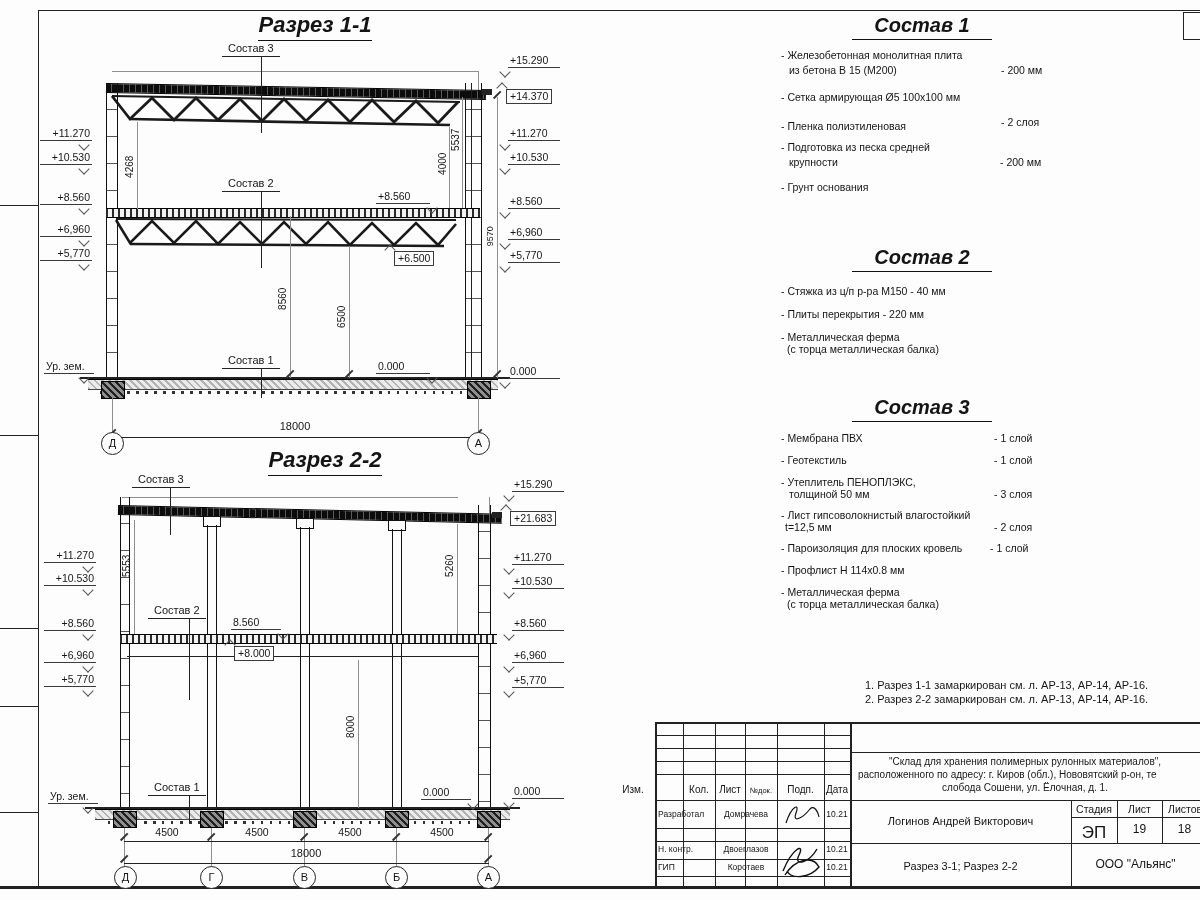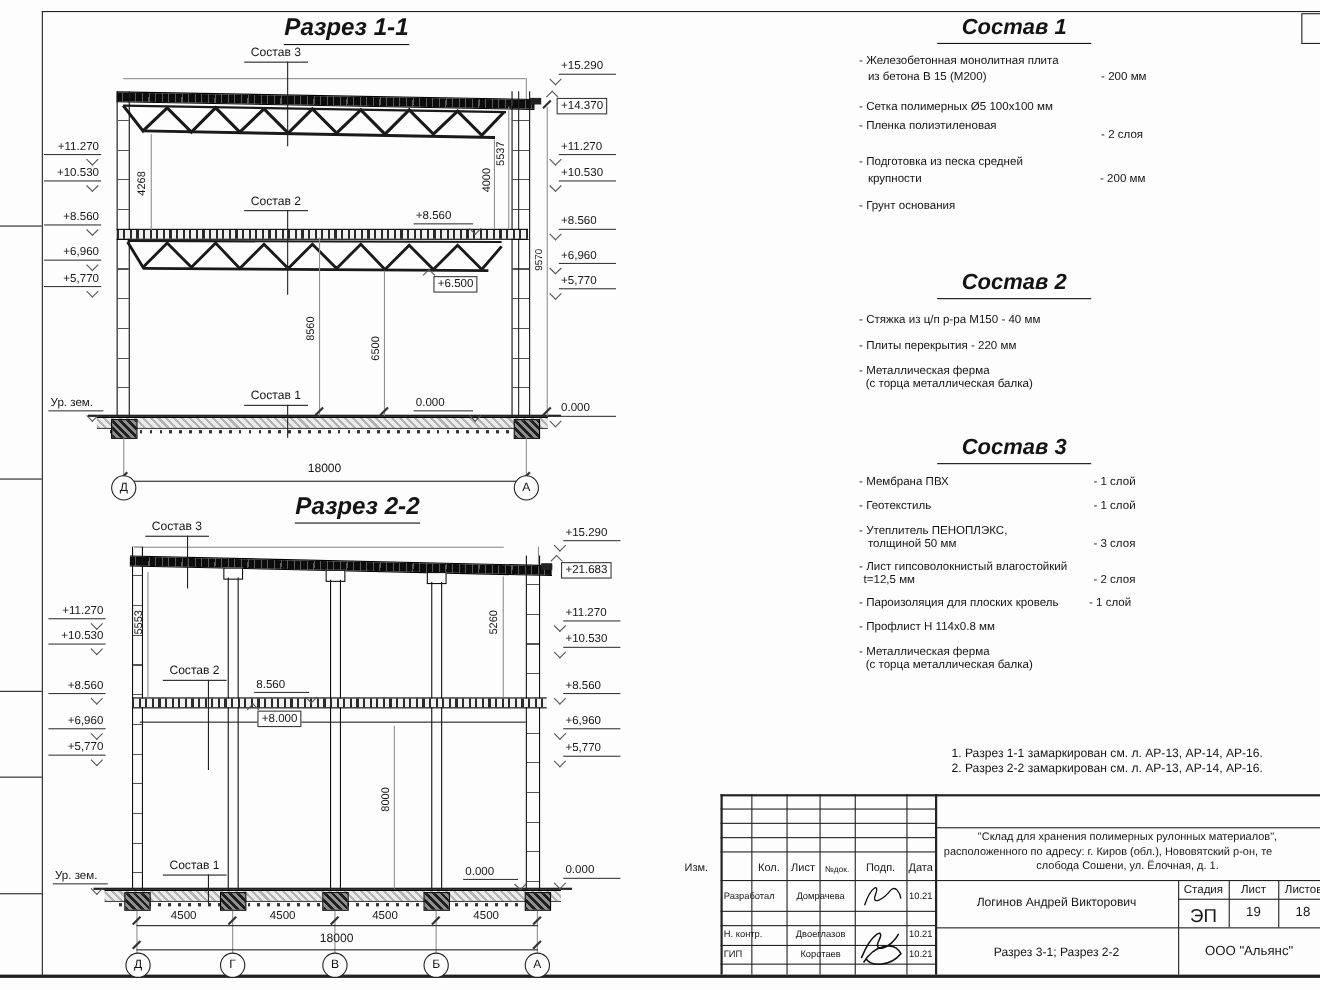--- a/index.html
+++ b/index.html
@@ -259,22 +259,22 @@
   <div class="mk" style="left:505px;top:663px"></div>
   <div class="t lvl" style="left:512px;top:674px;width:48px">+5,770</div>
   <div class="mk" style="left:505px;top:688px"></div>
   <div class="t lvl" style="left:512px;top:785px;width:48px">0.000</div>
   <div class="mk" style="left:505px;top:799px"></div>
 
   <div class="comp-title" style="left:852px;top:14px">Состав 1</div>
   <div class="it" style="left:781px;top:49px">- Железобетонная  монолитная плита</div>
   <div class="it" style="left:789px;top:64px">из бетона В 15 (М200)</div>
   <div class="it" style="left:1001px;top:64px">- 200 мм</div>
-  <div class="it" style="left:781px;top:91px">- Сетка полимерных Ø5 100x100 мм</div>
-  <div class="it" style="left:781px;top:108px">- Пленка полиэтиленовая</div>
+  <div class="it" style="left:781px;top:91px">- Сетка армирующая Ø5 100x100 мм</div>
+  <div class="it" style="left:781px;top:120px">- Пленка полиэтиленовая</div>
   <div class="it" style="left:1001px;top:116px">-  2 слоя</div>
   <div class="it" style="left:781px;top:141px">- Подготовка из песка средней</div>
   <div class="it" style="left:789px;top:156px">крупности</div>
   <div class="it" style="left:1000px;top:156px">- 200 мм</div>
   <div class="it" style="left:781px;top:181px">- Грунт основания</div>
 
   <div class="comp-title" style="left:852px;top:246px">Состав 2</div>
   <div class="it" style="left:781px;top:285px">- Стяжка из ц/п р-ра М150 - 40 мм</div>
   <div class="it" style="left:781px;top:308px">- Плиты перекрытия - 220 мм</div>
   <div class="it" style="left:781px;top:331px">- Металлическая ферма</div>

